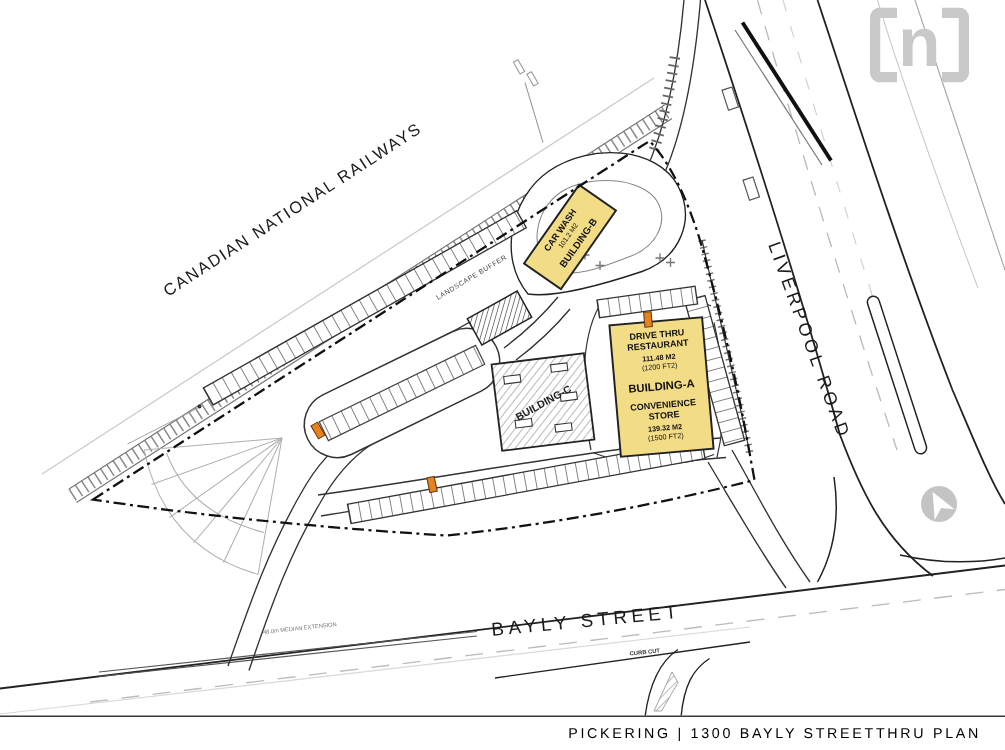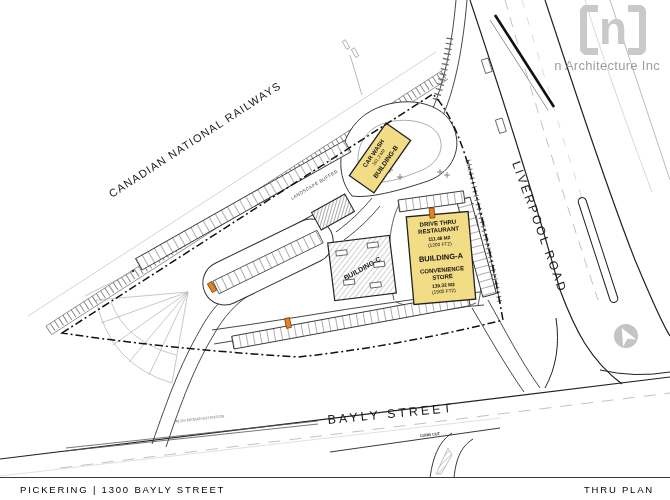--- a/index.html
+++ b/index.html
@@ -9,21 +9,21 @@
   
   .logo{position:absolute;top:5px;right:10px;display:flex;flex-direction:column;align-items:flex-end;}
   .logo .mark{display:flex;align-items:stretch;height:50px;margin-right:14px;}
   .logo .br{width:11px;border:7px solid #c9c9c9;}
   .logo .br.l{border-right:none;border-radius:7px 0 0 7px;}
   .logo .br.r{border-left:none;border-radius:0 7px 7px 0;}
   .logo .n{font-size:46px;font-weight:bold;color:#c9c9c9;line-height:46px;margin:0 1px;}
   .logo .company{font-size:13px;color:#9e9e9e;margin-top:3px;letter-spacing:.3px;}
   
   .footer{position:absolute;left:0;right:0;bottom:0;height:22px;border-top:1px solid #3a3a3a;
-          background:#fff;display:flex;justify-content:space-between;align-items:center;
+          background:#fff;display:flex;justify-content:flex-end;align-items:center;
           padding:0 16px 0 20px;font-size:9.5px;letter-spacing:1.8px;color:#000;}
 </style>
 </head>
 <body>
 
 <div class="page">
 
 <svg class="plan-svg" width="670" height="478" viewBox="0 0 670 478">
   <defs>
     <pattern id="pStall" width="7" height="14" patternUnits="userSpaceOnUse">
@@ -232,21 +232,20 @@
     <polygon points="0,-9 7.5,8 0,3 -7.5,8" fill="#fff" transform="rotate(-28)"></polygon>
   </g>
 </svg>
 
 <div class="logo">
   <div class="mark">
     <span class="br l"></span>
     <span class="n">n</span>
     <span class="br r"></span>
   </div>
-  <div class="company">n Architecture Inc</div>
 </div>
 
 <div class="footer">
   <span>PICKERING | 1300 BAYLY STREET</span>
   <span>THRU PLAN</span>
 </div>
 
 </div>
 
 </body></html>

